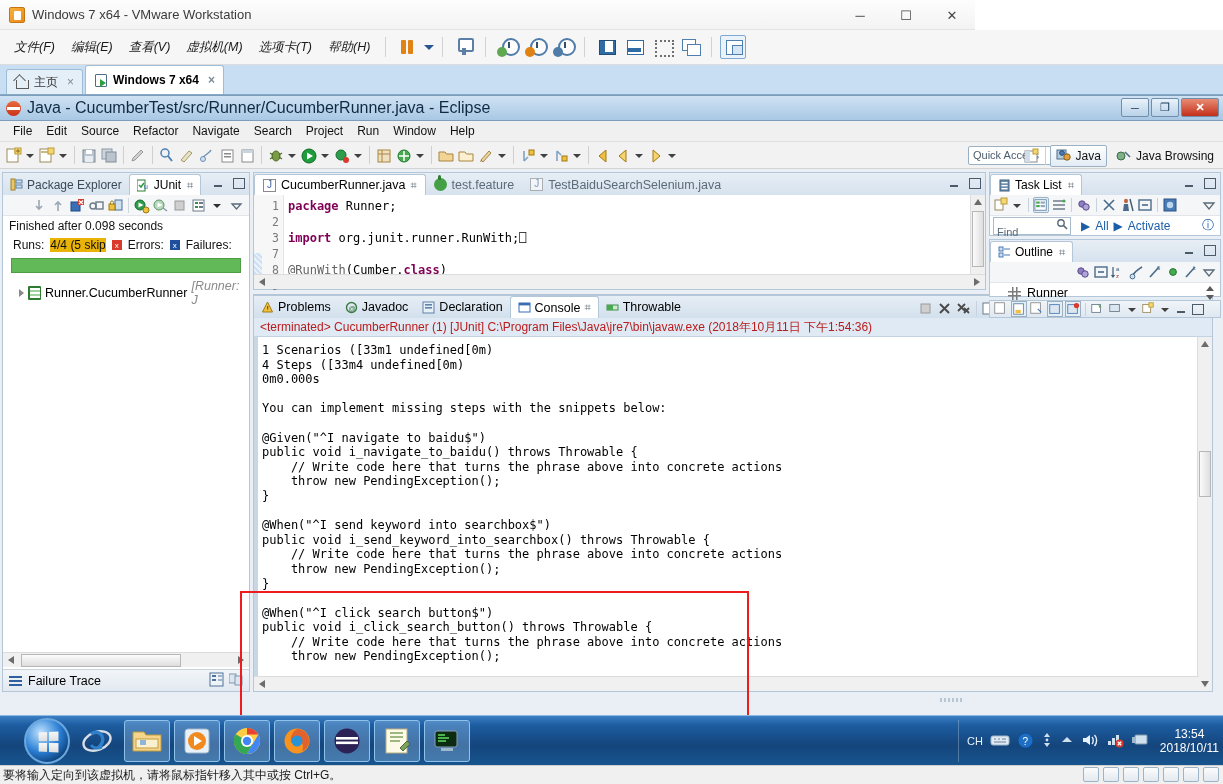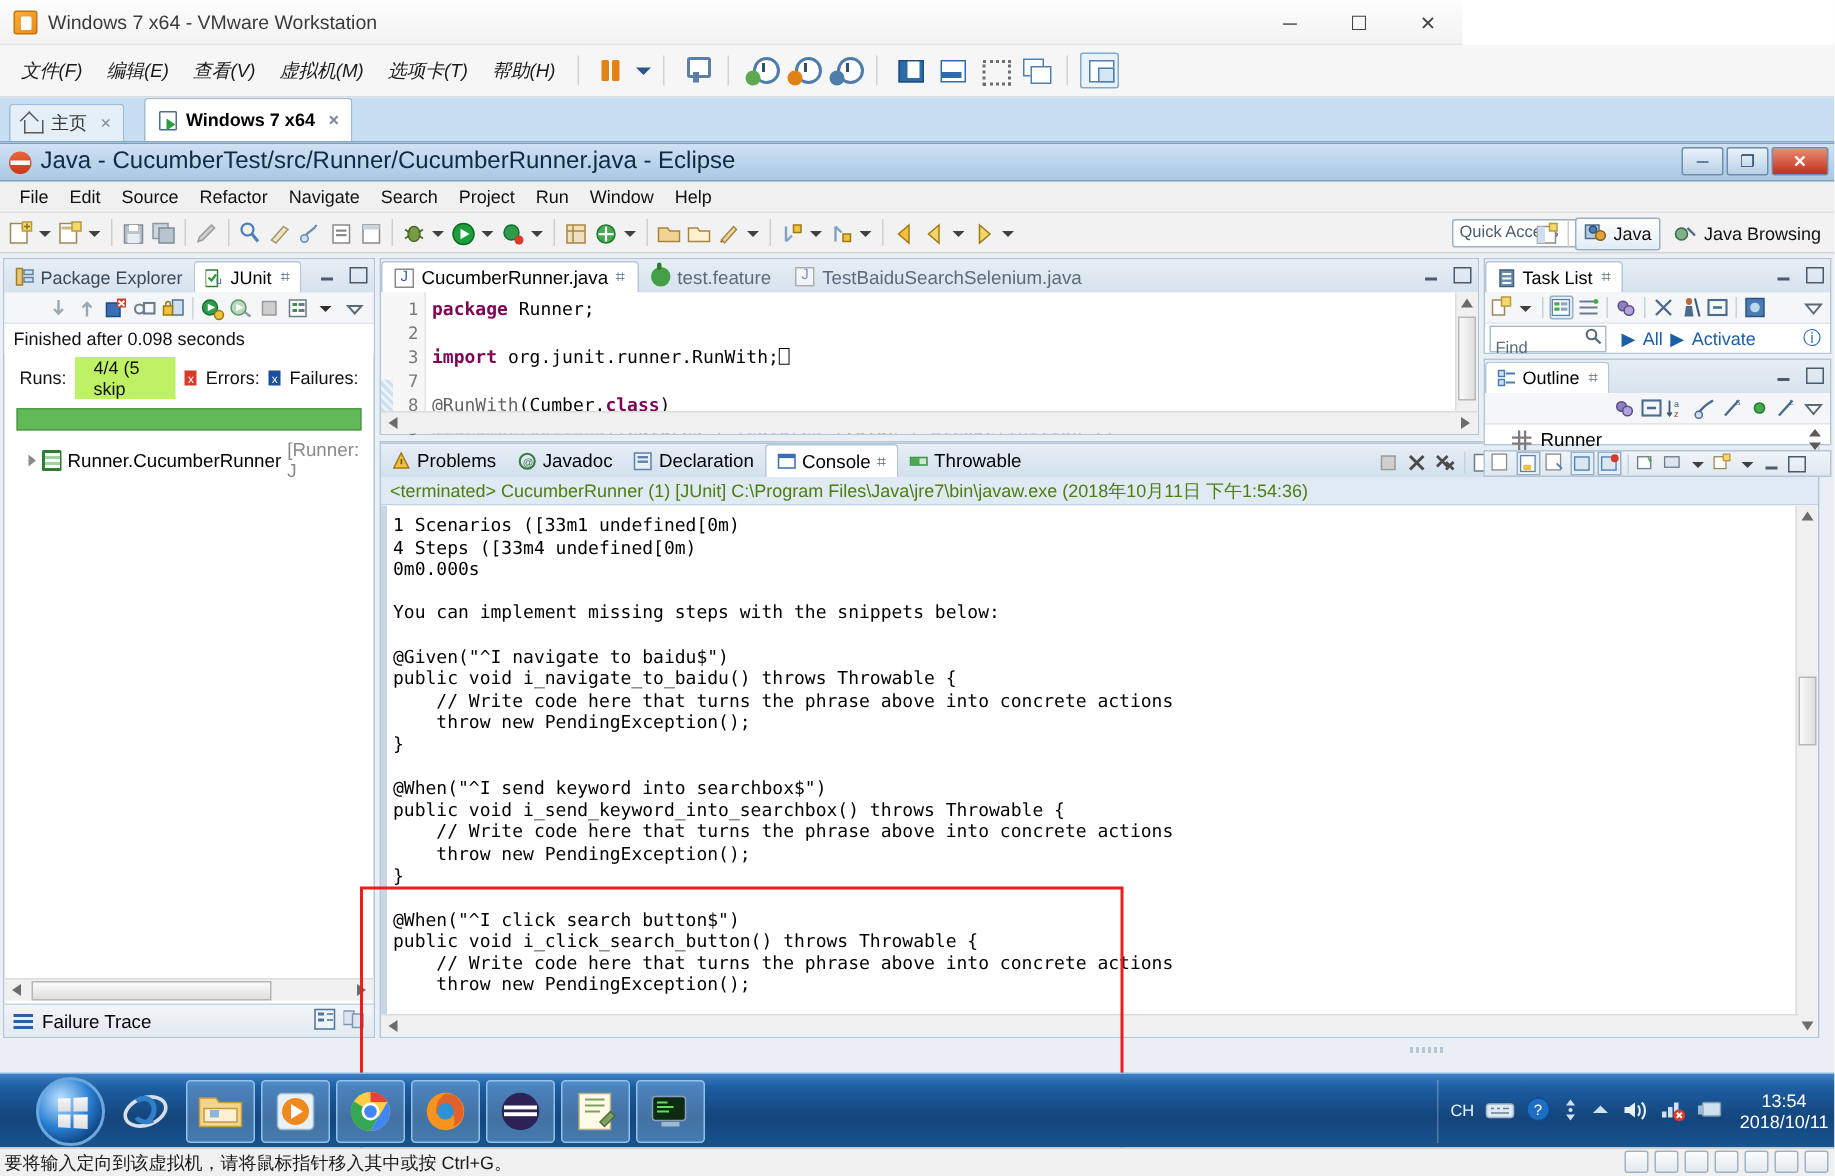--- a/index.html
+++ b/index.html
@@ -131,21 +131,21 @@
   .vm-tabstrip {
     position: absolute; left: 0; top: 65px; width: 1223px; height: 30px;
     background: #c8dff3;
     border-bottom: 1px solid #86a9c8;
     display: flex; align-items: flex-end; padding-left: 6px;
   }
   .vm-tab {
     height: 25px; display: flex; align-items: center; gap: 5px;
     padding: 0 8px 0 8px; font-size: 12px;
     background: #e5eff8; border: 1px solid #9fbdd6; border-bottom: none;
-    border-radius: 3px 3px 0 0; margin-right: 13px; color: #333;
+    border-radius: 3px 3px 0 0; margin-right: 2px; color: #333;
   }
   .vm-tab.active { background: #ffffff; font-weight: bold; height: 29px; color:#000; }
   .vm-tab .tab-x { color: #7d8b97; font-size: 12px; margin-left: 4px; }
   .tab-home-ico { width: 14px; height: 14px; position: relative; }
   .tab-home-ico:before {
     content:""; position:absolute; left:1px; top:5px; width:11px; height:8px;
     border:1.5px solid #5a5a5a; border-top:none;
   }
   .tab-home-ico:after {
     content:""; position:absolute; left:0px; top:1px; width:8px; height:8px;
@@ -246,39 +246,39 @@
     padding-right: 4px; gap: 2px; border-bottom:1px solid #e2e6ea;
   }
   .jti { width: 17px; height: 17px; position: relative; }
 
   .junit-status {
     font-size: 12px; color: #111; padding: 3px 6px; background:#fff;
   }
   .junit-counts {
     display:flex; align-items:center; gap:6px; font-size:12px; padding: 2px 10px; color:#111;
   }
-  .cnt-box { background:#bef264; padding: 0 12px; }
+  .cnt-box { background:#eab308; padding: 0 0; }
   .err-ico { width:10px; height:10px; background:#d93a2b; color:#fff; font-size:8px;
              display:inline-flex; align-items:center; justify-content:center; }
   .fail-ico { width:10px; height:10px; background:#1f4e9c; color:#fff; font-size:8px;
              display:inline-flex; align-items:center; justify-content:center; }
   .progressbar {
     margin: 4px 8px 0 8px; height: 15px; background: #62b957; border:1px solid #4e9c46;
   }
   .junit-tree { padding: 6px 4px; font-size: 12.5px; }
   .tree-row { display:flex; align-items:center; gap:4px; }
   .tree-arrow {
     width:0; height:0; border-left:5px solid #8a8a8a; border-top:4px solid transparent;
     border-bottom:4px solid transparent; margin-left:12px;
   }
   .tree-ico { width:14px; height:14px; background:#2f7d32; position:relative; border-radius:1px;}
   .tree-ico:after{ content:""; position:absolute; left:2px; top:2px; width:10px; height:10px;
                    background: repeating-linear-gradient(#fff,#fff 2px,#9fd3a0 2px,#9fd3a0 4px); }
   .tree-label { color:#000; }
-  .tree-sub { color:#8a8a8a; }
+  .tree-sub { color:#8a8a8a;font-style:italic; }
 
   .hscroll {
     height: 15px; background:#f0f0f0; border-top:1px solid #dcdcdc;
     display:flex; align-items:center; position:relative;
   }
   .hscroll .thumb {
     position:absolute; left:18px; top:1px; height:13px; width:160px;
     background: linear-gradient(#fbfbfb,#dedede); border:1px solid #b7b7b7;
   }
   .hscroll .arrowL, .hscroll .arrowR { position:absolute; top:3px; width:0;height:0; }
@@ -339,21 +339,21 @@
   
   .console-tabbar {
     height:23px; display:flex; align-items:flex-end; position:relative;
     background: linear-gradient(#e7eef5,#d2e0ed); border-top:1px solid #b5c6d6;
   }
   .cs-tab { height:22px; padding:0 7px; display:flex; align-items:center; gap:4px; font-size:12.5px; color:#000; }
   .cs-tab.active { background:#fff; border:1px solid #b4c7d8; border-bottom:none; border-radius:3px 3px 0 0;}
   .console-toolbar { position:absolute; right:2px; top:3px; display:flex; align-items:center; gap:2px;}
   .cti { width:17px; height:17px; position:relative;}
   .console-head {
-    height:19px; background:#dfeaf4; font-size:12px; color:#4d7c0f;
+    height:19px; background:#dfeaf4; font-size:12px; color:#b91c1c;
     display:flex; align-items:center; padding-left:6px; border-bottom:1px solid #c3d3e2;text-align:center;
   }
   .console-body {
     background:#fff; position:relative; font-family:"DejaVu Sans Mono", monospace;
     font-size:12px; color:#000; overflow:hidden; height:100%;
   }
   .console-body .ln { height:14.6px; line-height:14.6px; white-space:pre; padding-left:8px;}
   .redbox {
     position:absolute; border:2px solid #ee1c1c; pointer-events:none;
   }

